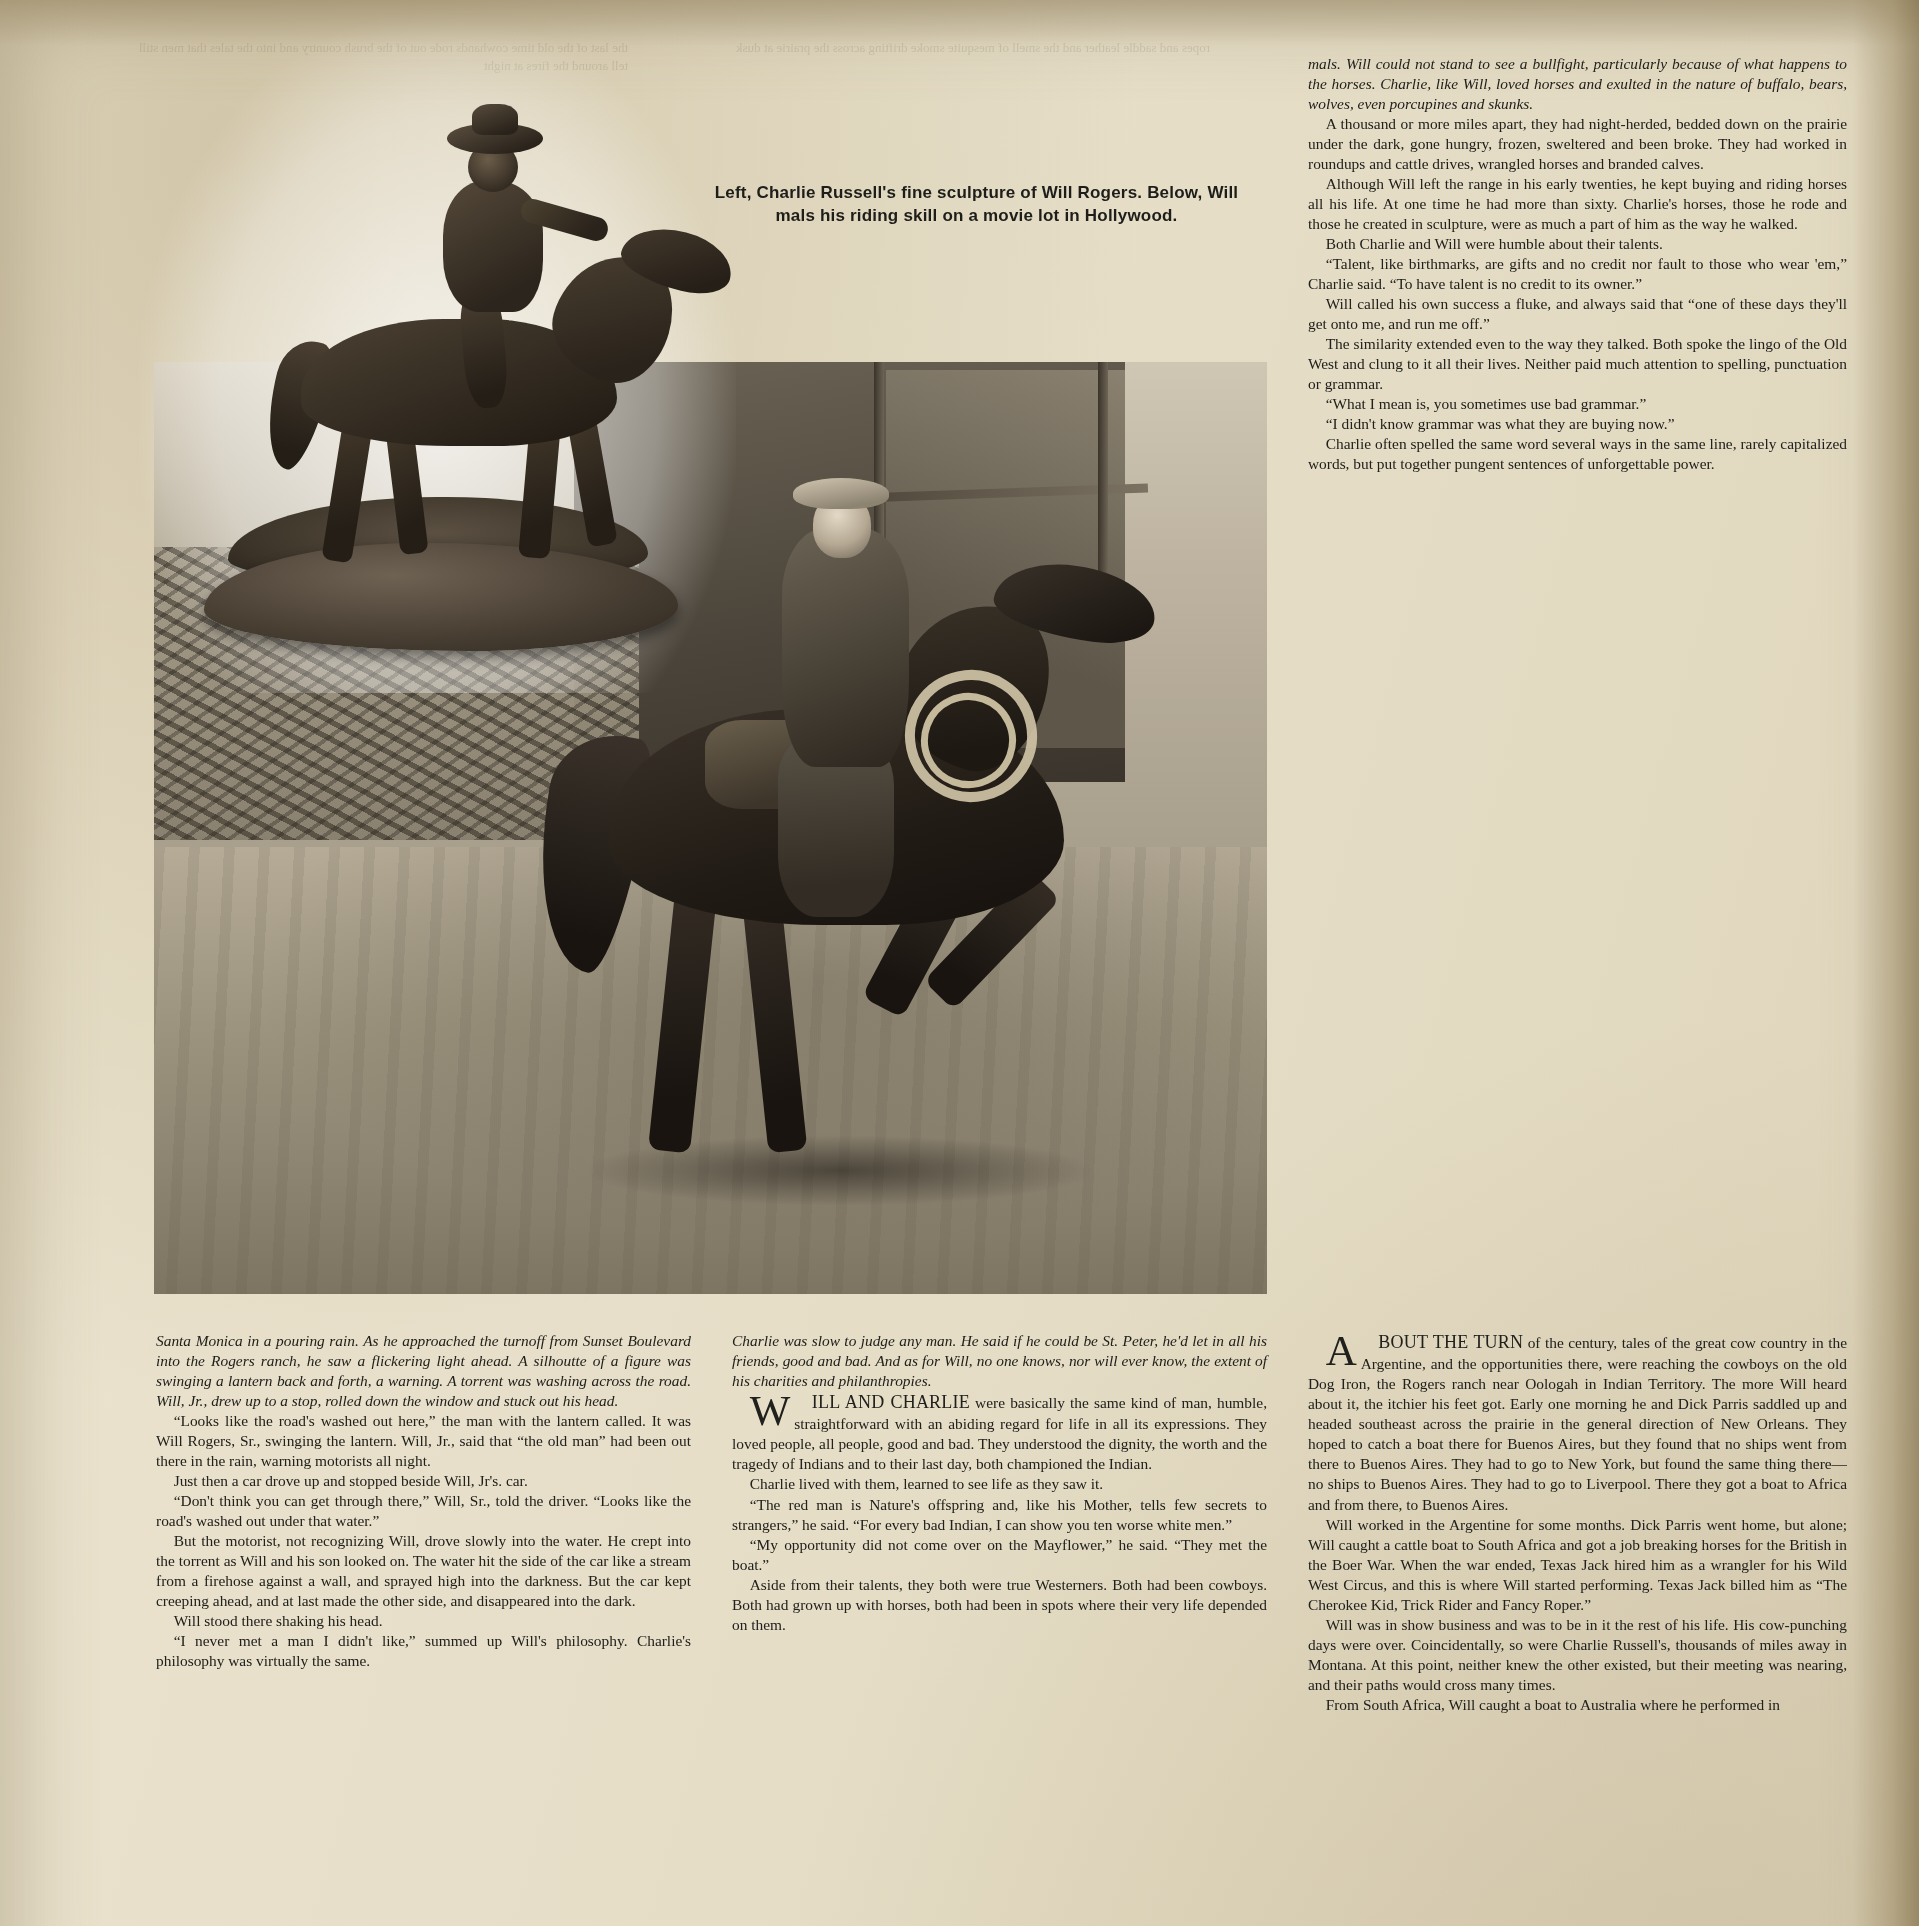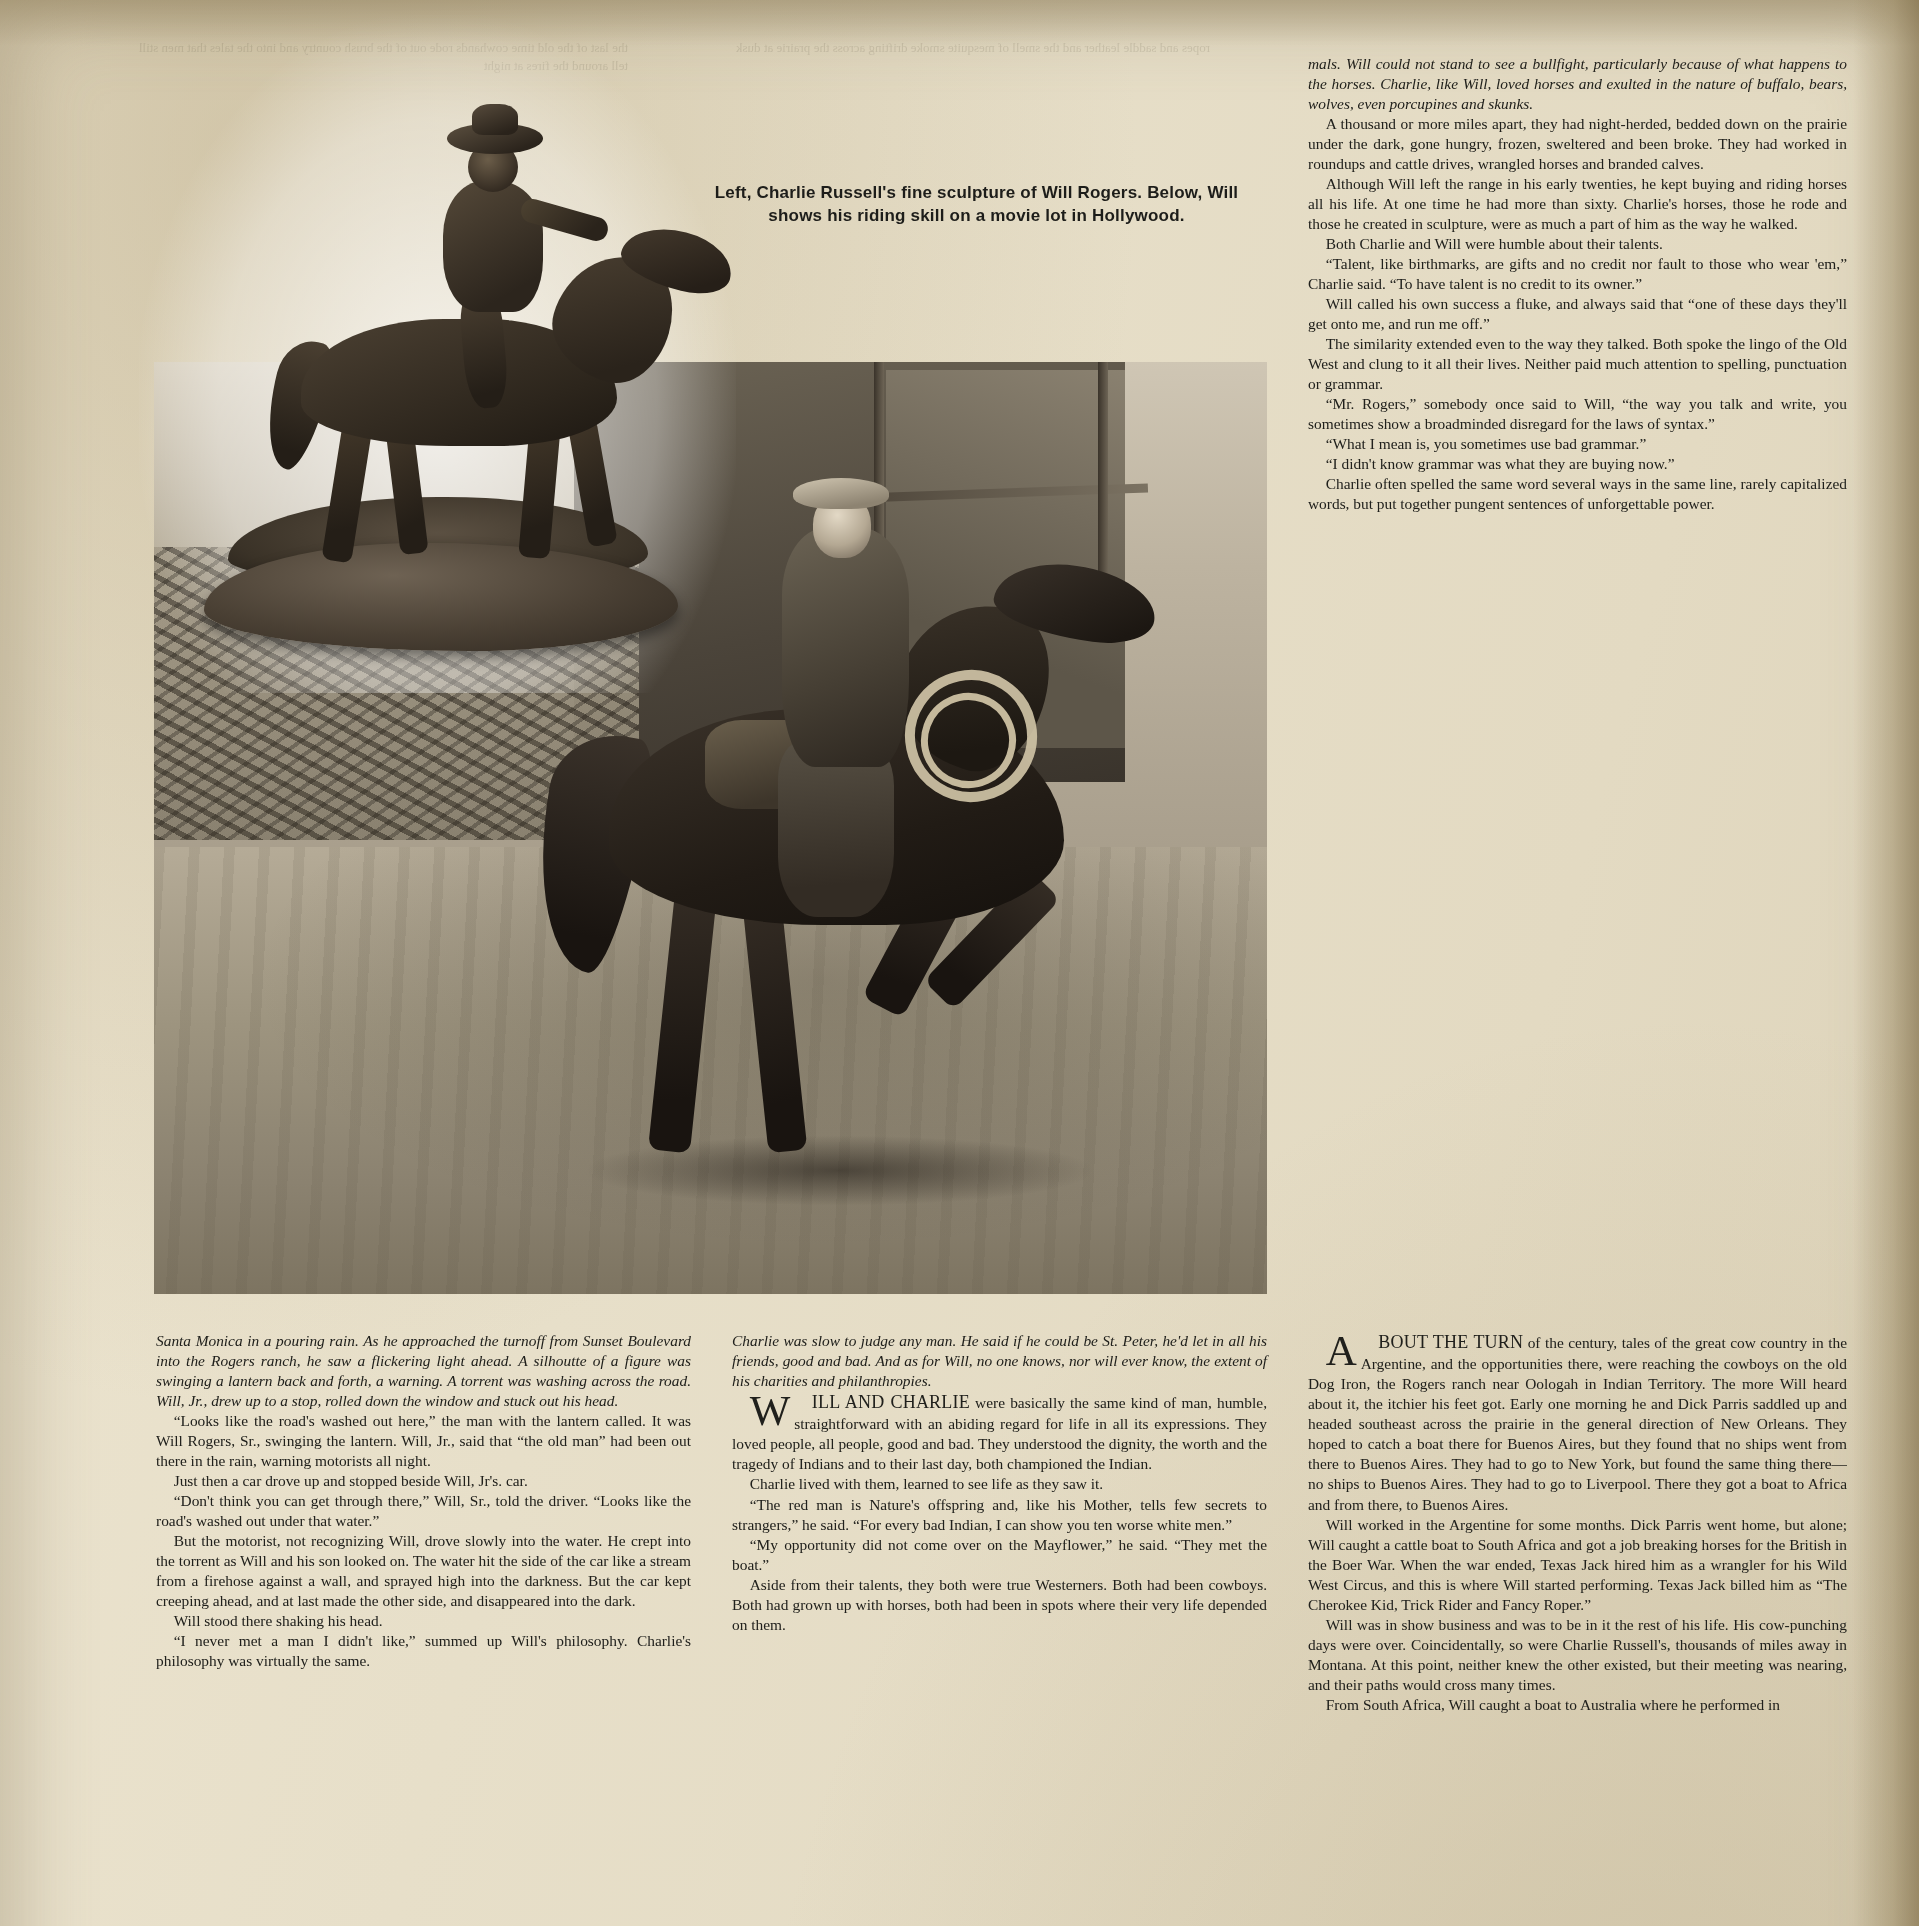--- a/index.html
+++ b/index.html
@@ -425,21 +425,21 @@
     <div class="sculpt h-neck"></div>
     <div class="sculpt h-head"></div>
     <div class="sculpt r-leg"></div>
     <div class="sculpt r-torso"></div>
     <div class="sculpt r-arm"></div>
     <div class="sculpt r-head"></div>
     <div class="sculpt r-hat"></div>
     <div class="sculpt r-hat-top"></div>
   </div>
 
-  <div id="caption">Left, Charlie Russell's fine sculpture of Will Rogers. Below, Will shows his riding skill on a movie lot in Hollywood.</div>
+  <div id="caption">Left, Charlie Russell's fine sculpture of Will Rogers. Below, Will mals his riding skill on a movie lot in Hollywood.</div>
 
   <div class="photo" id="photo-movielot">
     <div class="bg-sky"></div>
     <div class="bg-wall"></div>
     <div class="bg-wall2"></div>
     <div class="m-beam"></div>
     <div class="m-pole p1"></div>
     <div class="m-pole p2"></div>
     <div class="rubble"></div>
     <div class="ground"></div>
@@ -462,21 +462,20 @@
   </div>
 
   <div class="col" id="col-top-right">
     <p class="noindent">mals. Will could not stand to see a bullfight, particularly because of what happens to the horses. Charlie, like Will, loved horses and exulted in the nature of buffalo, bears, wolves, even porcupines and skunks.</p>
     <p>A thousand or more miles apart, they had night-herded, bedded down on the prairie under the dark, gone hungry, frozen, sweltered and been broke. They had worked in roundups and cattle drives, wrangled horses and branded calves.</p>
     <p>Although Will left the range in his early twenties, he kept buying and riding horses all his life. At one time he had more than sixty. Charlie's horses, those he rode and those he created in sculpture, were as much a part of him as the way he walked.</p>
     <p>Both Charlie and Will were humble about their talents.</p>
     <p>“Talent, like birthmarks, are gifts and no credit nor fault to those who wear 'em,” Charlie said. “To have talent is no credit to its owner.”</p>
     <p>Will called his own success a fluke, and always said that “one of these days they'll get onto me, and run me off.”</p>
     <p>The similarity extended even to the way they talked. Both spoke the lingo of the Old West and clung to it all their lives. Neither paid much attention to spelling, punctuation or grammar.</p>
-    <p>“Mr. Rogers,” somebody once said to Will, “the way you talk and write, you sometimes show a broadminded disregard for the laws of syntax.”</p>
     <p>“What I mean is, you sometimes use bad grammar.”</p>
     <p>“I didn't know grammar was what they are buying now.”</p>
     <p>Charlie often spelled the same word several ways in the same line, rarely capitalized words, but put together pungent sentences of unforgettable power.</p>
   </div>
 
   <div class="col" id="col-bot-1">
     <p class="noindent">Santa Monica in a pouring rain. As he approached the turnoff from Sunset Boulevard into the Rogers ranch, he saw a flickering light ahead. A silhoutte of a figure was swinging a lantern back and forth, a warning. A torrent was washing across the road. Will, Jr., drew up to a stop, rolled down the window and stuck out his head.</p>
     <p>“Looks like the road's washed out here,” the man with the lantern called. It was Will Rogers, Sr., swinging the lantern. Will, Jr., said that “the old man” had been out there in the rain, warning motorists all night.</p>
     <p>Just then a car drove up and stopped beside Will, Jr's. car.</p>
     <p>“Don't think you can get through there,” Will, Sr., told the driver. “Looks like the road's washed out under that water.”</p>

